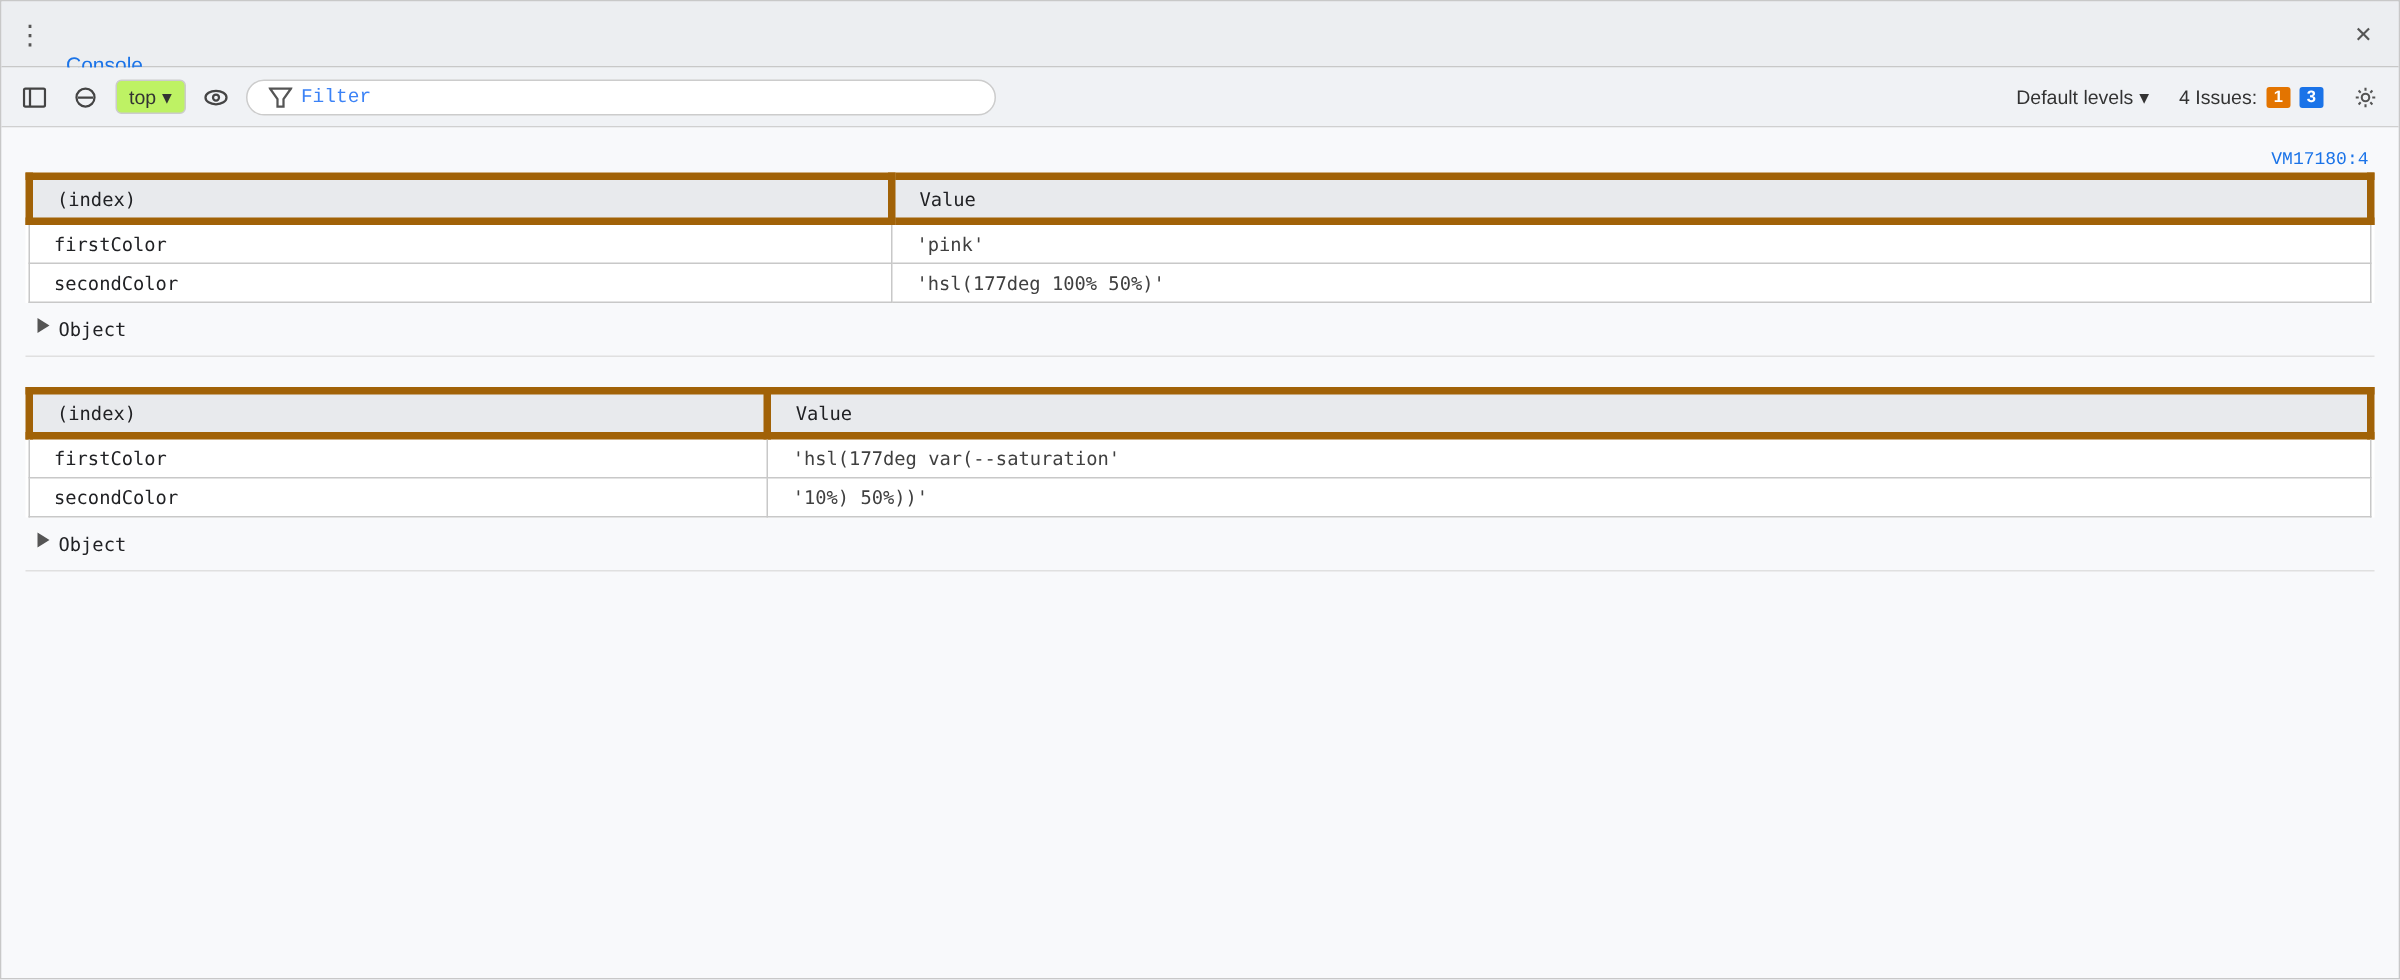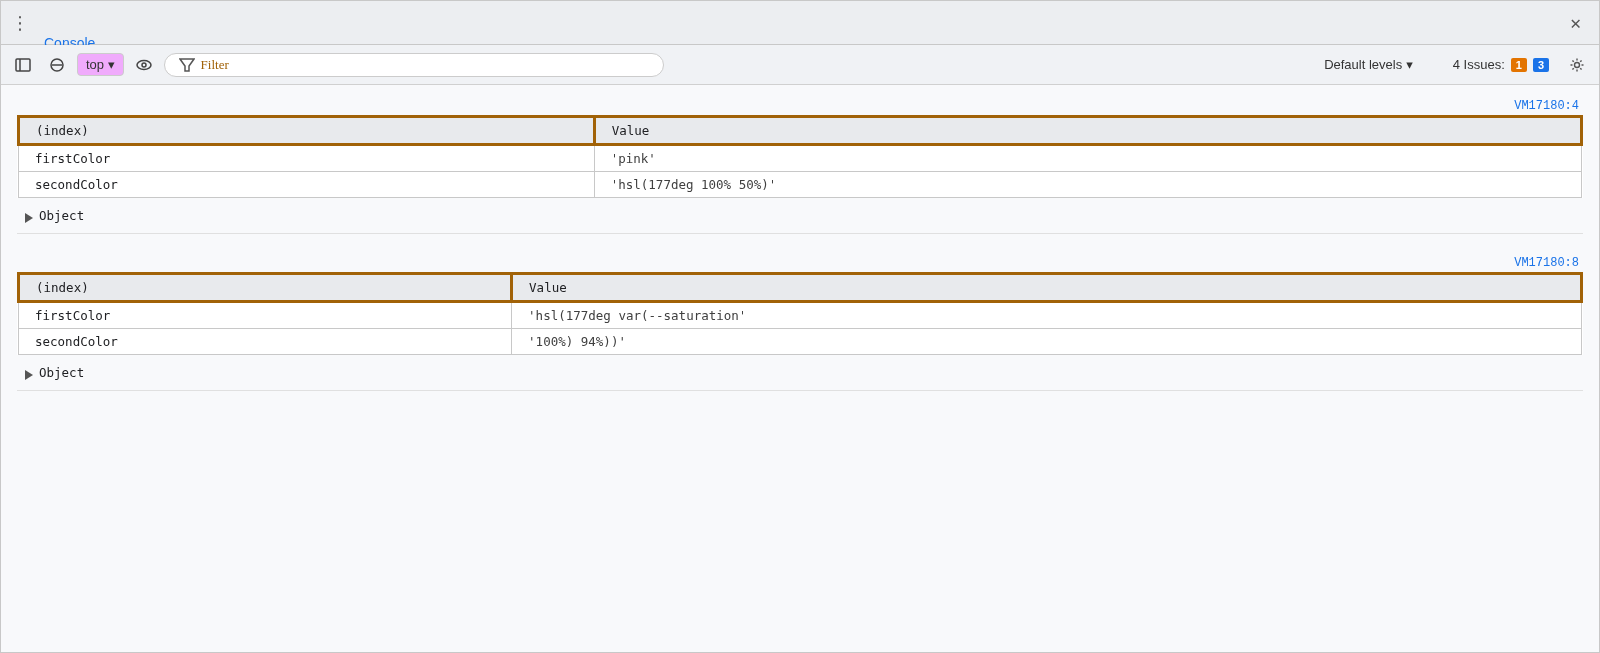--- a/index.html
+++ b/index.html
@@ -83,39 +83,39 @@
       font-size: 14px;
     }
 
     .top-dropdown {
       display: flex;
       align-items: center;
       gap: 4px;
       padding: 3px 8px;
       border: 1px solid #ccc;
       border-radius: 4px;
-      background: #f0abfc;
+      background: #bef264;
       cursor: pointer;
       font-size: 13px;
       color: #333;
       font-family: 'Segoe UI', Arial, sans-serif;
     }
 
     .filter-btn {
       display: flex;
-      align-items: flex-end;
+      align-items: flex-start;
       gap: 6px;
       padding: 3px 14px;
       border: 1px solid #ccc;
       border-radius: 16px;
       background: white;
       cursor: pointer;
       font-size: 13px;
-      color: #a16207;
-      font-family: Liberation Serif, serif;
+      color: #3b82f6;
+      font-family: Liberation Mono, monospace;
       flex: 1;
       max-width: 500px;
     }
 
     .spacer { flex: 1; }
 
     .default-levels {
       display: flex;
       align-items: flex-end;
       gap: 4px;
@@ -128,21 +128,20 @@
     }
 
     .issues-badge {
       display: flex;
       align-items: center;
       gap: 6px;
       font-family: 'Segoe UI', Arial, sans-serif;
       font-size: 13px;
       color: #333;
       padding: 3px 8px;
-      margin-left: 20px;
     }
 
     .issue-icon-warning {
       background: #e37400;
       color: white;
       font-size: 11px;
       font-weight: bold;
       padding: 1px 5px;
       border-radius: 2px;
     }
@@ -200,41 +199,41 @@
       width: 100%;
       background: white;
       border: 1px solid #c8c8c8;
       font-family: 'Menlo', 'Consolas', monospace;
       font-size: 12.5px;
       margin-bottom: 4px;
     }
 
     .console-table th {
       background: #e8eaed;
-      border: 3px solid #a16207;
+      border: 5px solid #a16207;
       padding: 5px 16px;
       text-align: left;
       font-weight: 500;
       color: #202124;
       font-size: 12.5px;
     }
 
     .console-table td {
       border: 1px solid #c8c8c8;
       padding: 5px 16px;
       color: #202124;
     }
 
     .console-table td.red-value {
       color: #404040;
     }
 
     .object-row {
       display: flex;
-      align-items: flex-end;
+      align-items: flex-start;
       gap: 6px;
       padding: 6px 8px;
       cursor: pointer;
       font-family: 'Menlo', 'Consolas', monospace;
       font-size: 12.5px;
       color: #202124;
     }
 
     .triangle {
       display: inline-block;
@@ -349,36 +348,35 @@
       </table>
       <div class="object-row">
         <span class="triangle"></span>
         <span>Object</span>
       </div>
     </div>
 
     <div class="log-entry-separator"></div>
 
     <div class="log-entry">
-      <a class="log-link" href="#">VM17180:8</a>
       <table class="console-table">
         <thead>
           <tr>
             <th>(index)</th>
             <th>Value</th>
           </tr>
         </thead>
         <tbody>
           <tr>
             <td>firstColor</td>
             <td class="red-value">'hsl(177deg var(--saturation'</td>
           </tr>
           <tr>
             <td>secondColor</td>
-            <td class="red-value">'100%) 94%))'</td>
+            <td class="red-value">'10%) 50%))'</td>
           </tr>
         </tbody>
       </table>
       <div class="object-row">
         <span class="triangle"></span>
         <span>Object</span>
       </div>
     </div>
 
   </div>

